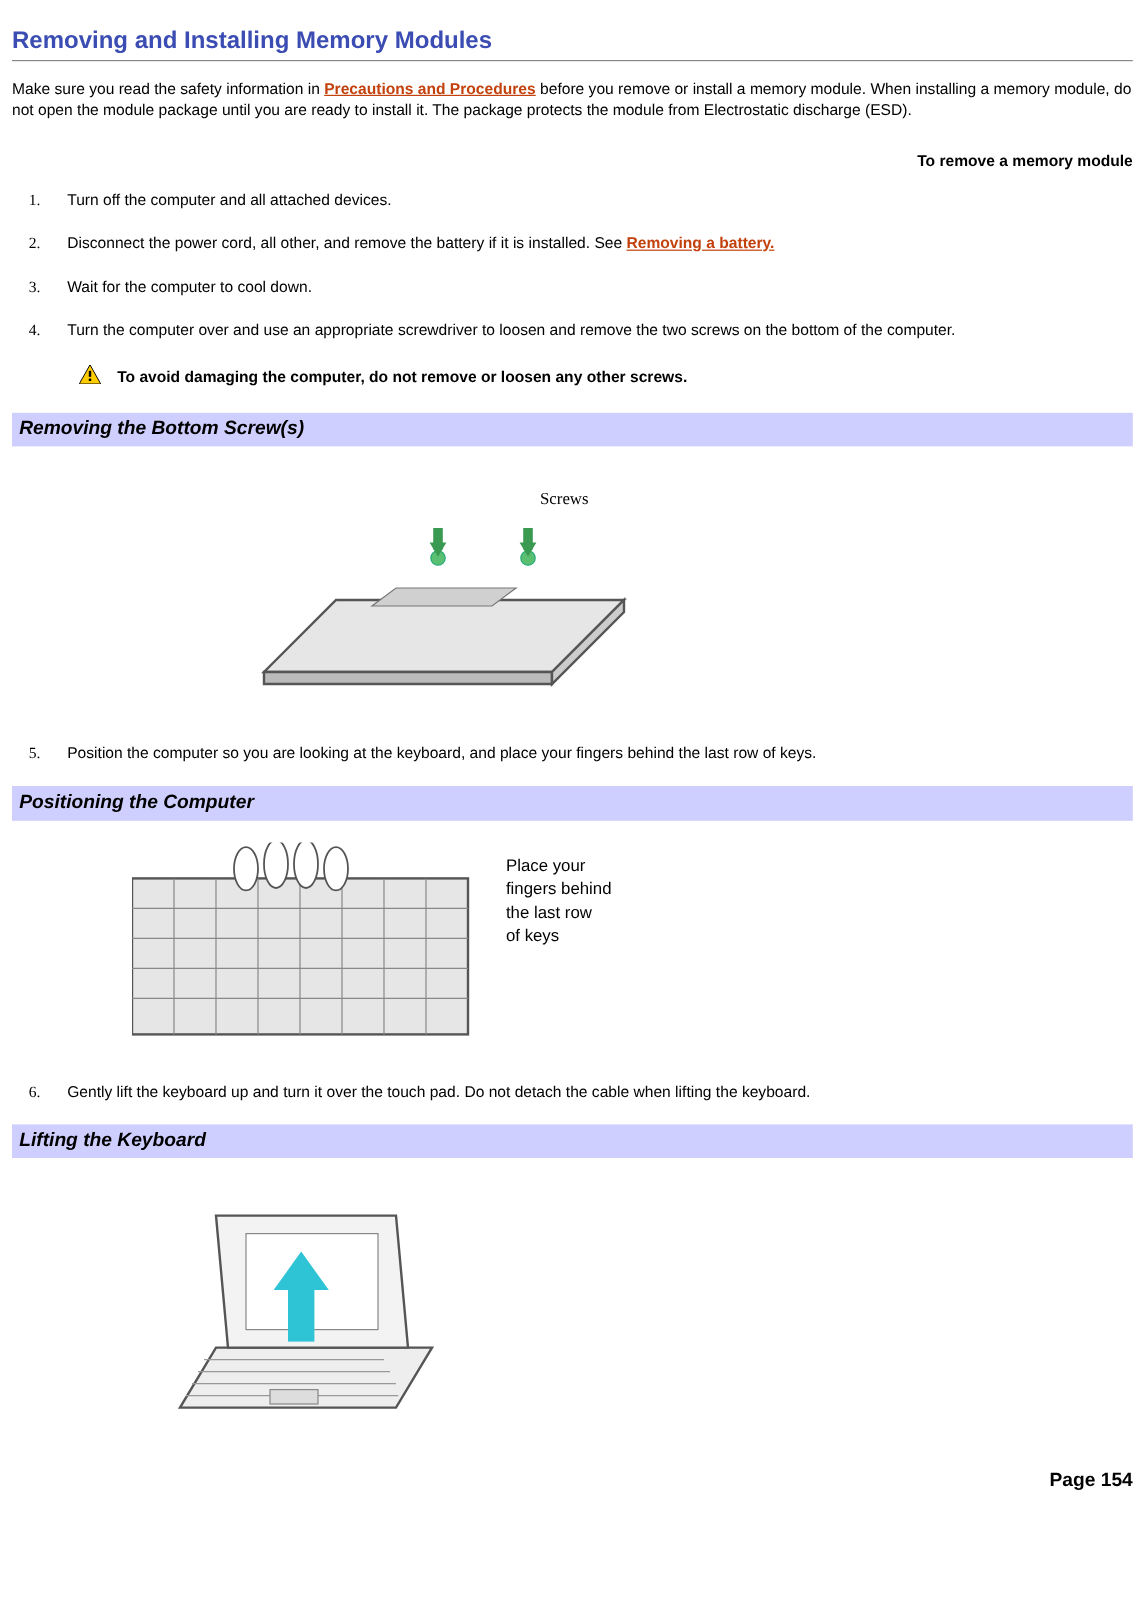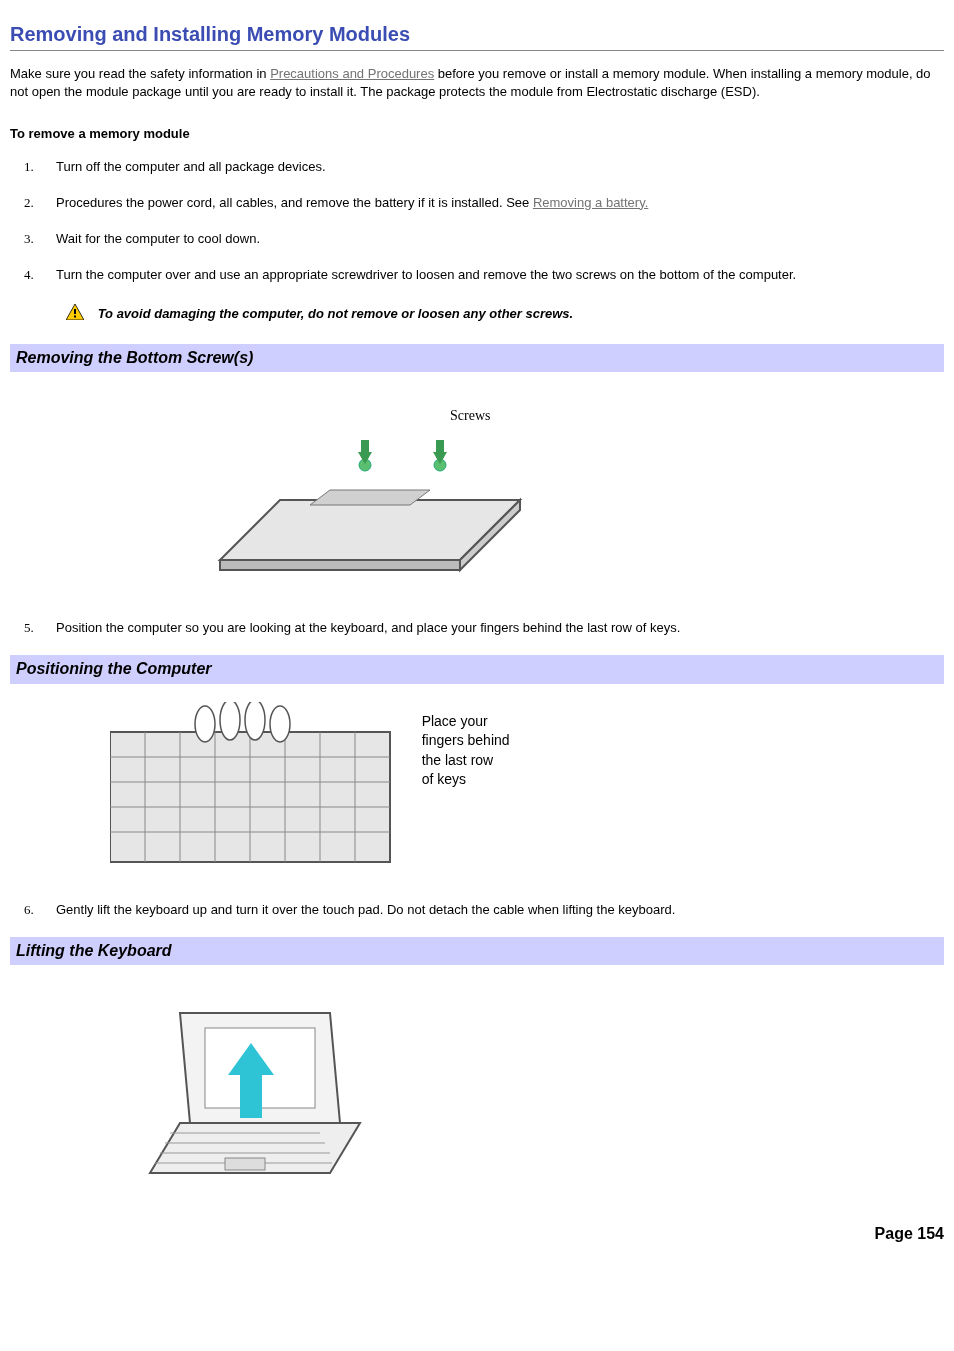--- a/index.html
+++ b/index.html
@@ -16,29 +16,31 @@
     font-size: 20px;
     font-weight: bold;
     margin: 10px 0 2px 0;
   }
   hr.title-rule {
     border: none;
     border-top: 1px solid #888;
     margin: 0 0 14px 0;
   }
   a.inline-link {
-    color: #737373;
+    color: #c2410c;
     text-decoration: underline;
+    font-weight: bold;
   }
   .intro {
     margin-bottom: 24px;
   }
   .subheading {
     font-weight: bold;
     margin-bottom: 14px;
+    text-align: right;
   }
   ol.steps {
     margin: 0 0 0 32px;
     padding: 0;
     list-style: none;
     counter-reset: step;
   }
   ol.steps > li {
     position: relative;
     margin-bottom: 18px;
@@ -56,21 +58,20 @@
   .note-block {
     margin-top: 20px;
   }
   .note-icon {
     display: inline-block;
     vertical-align: -2px;
     margin-right: 4px;
   }
   .warning-block {
     margin-top: 20px;
-    font-style: italic;
   }
   .warning-icon {
     display: inline-block;
     vertical-align: middle;
     margin: 0 10px 0 10px;
   }
   .warning-text {
     font-weight: bold;
   }
   .figure-caption {
@@ -108,25 +109,25 @@
 
 <div class="intro">
   <span>Make sure you read the safety information in </span><a href="#" class="inline-link">Precautions and Procedures</a><span> before you remove or install a memory module. When installing a memory module, do not open the module package until you are ready to install it. The package protects the module from Electrostatic discharge (ESD).</span>
 </div>
 
 <div class="subheading">To remove a memory module</div>
 
 <ol class="steps">
 
   <li>
-    <span>Turn off the computer and all package devices.</span>
-  </li>
-
-  <li>
-    <span>Procedures the power cord, all cables, and remove the battery if it is installed. See </span><a href="#" class="inline-link">Removing a battery.</a>
+    <span>Turn off the computer and all attached devices.</span>
+  </li>
+
+  <li>
+    <span>Disconnect the power cord, all other, and remove the battery if it is installed. See </span><a href="#" class="inline-link">Removing a battery.</a>
   </li>
 
   <li>
     <span>Wait for the computer to cool down.</span>
   </li>
 
   <li>
     <span>Turn the computer over and use an appropriate screwdriver to loosen and remove the two screws on the bottom of the computer.</span>
     <div class="warning-block">
       <span class="warning-icon">

